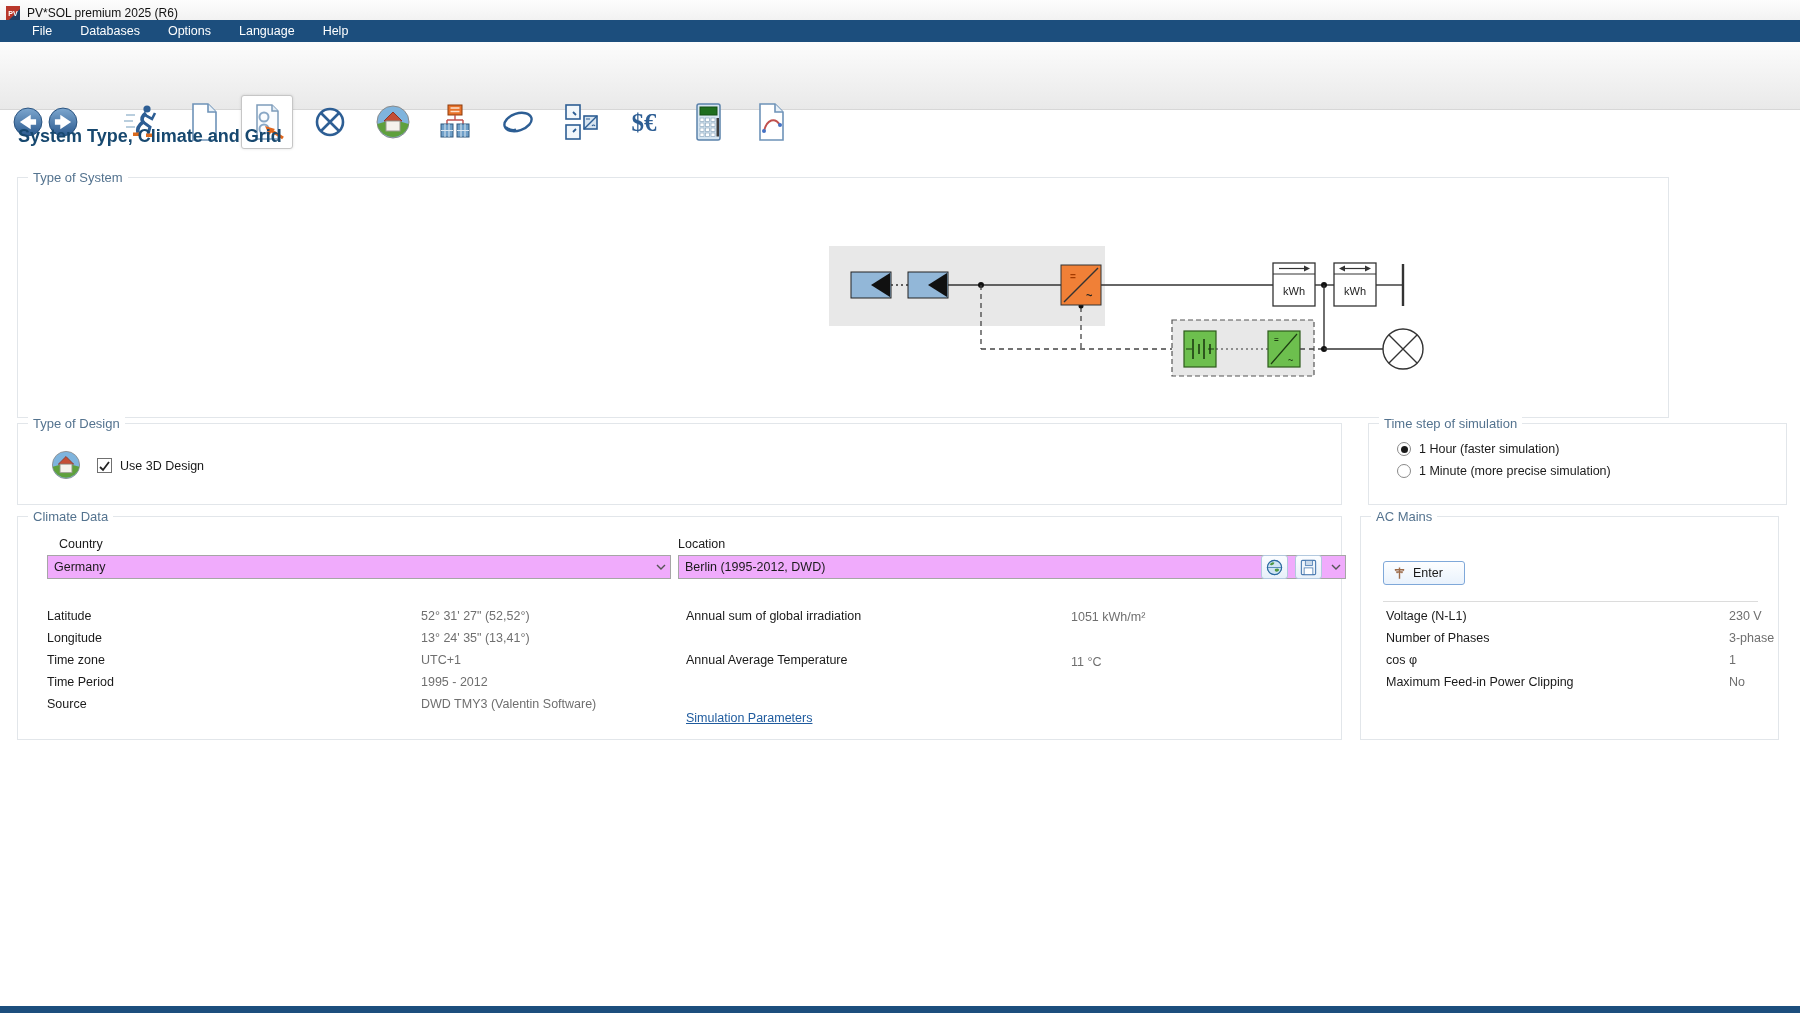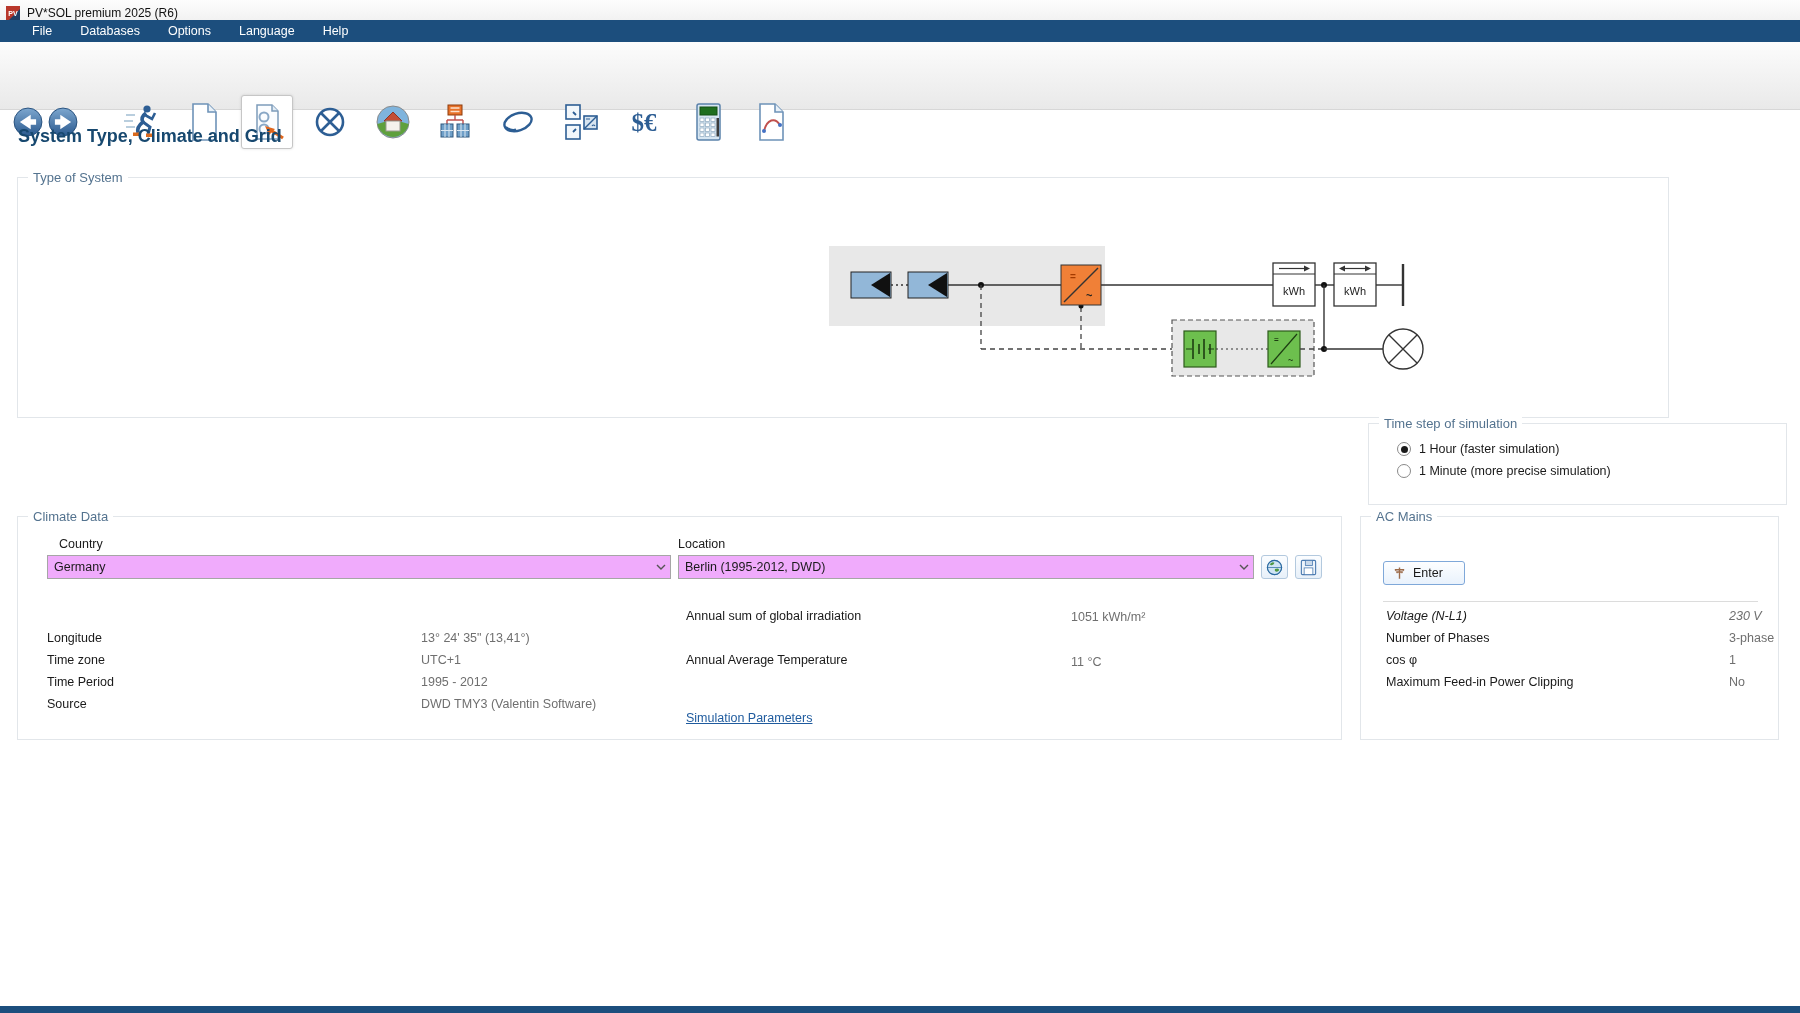--- a/index.html
+++ b/index.html
@@ -273,20 +273,35 @@
       <circle cx="501" cy="105" r="3" fill="#111"></circle>
       <line x1="501" y1="105" x2="560" y2="105" stroke="#333" stroke-width="1.4"></line>
 
       <g>
         <circle cx="580" cy="105" r="20" fill="#fff" stroke="#333" stroke-width="1.4"></circle>
         <path d="M566 91 L594 119 M594 91 L566 119" stroke="#333" stroke-width="1.4"></path>
       </g>
     </svg>
   </div>
 
+  <div class="fieldset" style="left:17px; top:423px; width:1325px; height:82px;">
+    <span class="legend">Type of Design</span>
+    <svg style="position:absolute; left:31px; top:24px;" width="34" height="34" viewBox="0 0 40 40">
+      <circle cx="20" cy="20" r="16" fill="#7fb4dd" stroke="#8a8a8a"></circle>
+      <path d="M4.3 22 A16 16 0 0 0 35.7 22 Q20 16 4.3 22 Z" fill="#5fa03c"></path>
+      <polygon points="11,19 20,10 29,19" fill="#c44e35" stroke="#8d3626" stroke-width="1"></polygon>
+      <rect x="13" y="19" width="14" height="10" fill="#f5f2ec" stroke="#9a9a90" stroke-width="1"></rect>
+    </svg>
+    <div class="checkbox" style="left:79px; top:34px;">
+      <svg width="13" height="13" viewBox="0 0 13 13">
+          <polyline points="2,7 5,10 11,2" fill="none" stroke="#222" stroke-width="1.8"></polyline>
+        </svg>
+    </div>
+    <span class="small-label" style="left:102px; top:35px;">Use 3D Design</span>
+  </div>
 
   <div class="fieldset" style="left:1368px; top:423px; width:419px; height:82px;">
     <span class="legend">Time step of simulation</span>
     <div class="radio-row" style="left:28px; top:18px;">
       <span class="radio checked"></span>
       <span class="radio-label">1 Hour (faster simulation)</span>
     </div>
     <div class="radio-row" style="left:28px; top:40px;">
       <span class="radio"></span>
       <span class="radio-label">1 Minute (more precise simulation)</span>
@@ -300,21 +315,21 @@
     <div class="combo" style="left:29px; top:38px; width:624px;">
       <span class="combo-text">Germany</span>
       <span class="combo-arrow">
         <svg width="10" height="6" viewBox="0 0 10 6">
             <polyline points="1,1 5,5 9,1" fill="none" stroke="#555" stroke-width="1.4"></polyline>
           </svg>
       </span>
     </div>
 
     <span class="small-label" style="left:660px; top:20px;">Location</span>
-    <div class="combo" style="left:660px; top:38px; width:576px;">
+    <div class="combo" style="left:660px; top:38px; width:668px;">
       <span class="combo-text">Berlin (1995-2012, DWD)</span>
       <span class="combo-arrow">
         <svg width="10" height="6" viewBox="0 0 10 6">
             <polyline points="1,1 5,5 9,1" fill="none" stroke="#555" stroke-width="1.4"></polyline>
           </svg>
       </span>
     </div>
 
     <div class="icon-btn" style="left:1243px; top:38px;">
       <svg width="19" height="19" viewBox="0 0 24 24">
@@ -324,20 +339,23 @@
       </svg>
     </div>
     <div class="icon-btn" style="left:1277px; top:38px;">
       <svg width="19" height="19" viewBox="0 0 24 24">
         <rect x="3" y="3" width="18" height="18" rx="1.5" fill="#eef4fb" stroke="#4a7ab0" stroke-width="1.4"></rect>
         <rect x="8" y="3" width="9" height="6.5" fill="#c9d9ea" stroke="#4a7ab0" stroke-width="1"></rect>
         <rect x="6.5" y="12.5" width="11" height="8.5" fill="#fff" stroke="#4a7ab0" stroke-width="1"></rect>
       </svg>
     </div>
 
+    <div class="detail-row" style="left:29px; top:88px; width:600px;">
+      <span class="lbl">Latitude</span><span class="val">52° 31' 27" (52,52°)</span>
+    </div>
     <div class="detail-row" style="left:29px; top:110px; width:600px;">
       <span class="lbl">Longitude</span><span class="val">13° 24' 35" (13,41°)</span>
     </div>
     <div class="detail-row" style="left:29px; top:132px; width:600px;">
       <span class="lbl">Time zone</span><span class="val">UTC+1</span>
     </div>
     <div class="detail-row" style="left:29px; top:154px; width:600px;">
       <span class="lbl">Time Period</span><span class="val">1995 - 2012</span>
     </div>
     <div class="detail-row" style="left:29px; top:176px; width:600px;">
@@ -355,21 +373,21 @@
     <span class="legend">AC Mains</span>
     <div id="enter-btn" style="left:22px; top:44px;">
       <svg width="15" height="16" viewBox="0 0 16 16">
         <path d="M8 2 V14 M3 4.5 H13 M4.5 7 H11.5" stroke="#9c6b4a" stroke-width="1.5" fill="none"></path>
         <path d="M4 4.5 V6 M12 4.5 V6 M5.5 7 V8.3 M10.5 7 V8.3" stroke="#9c6b4a" stroke-width="1"></path>
       </svg>
       <span>Enter</span>
     </div>
     <div id="ac-divider"></div>
 
-    <div class="detail-row" style="left:25px; top:88px; width:380px;font-style:italic;">
+    <div class="detail-row" style="left:25px; top:88px; width:380px;">
       <span class="lbl">Voltage (N-L1)</span><span class="val" style="left:343px">230 V</span>
     </div>
     <div class="detail-row" style="left:25px; top:110px; width:380px;">
       <span class="lbl">Number of Phases</span><span class="val" style="left:343px">3-phase</span>
     </div>
     <div class="detail-row" style="left:25px; top:132px; width:380px;">
       <span class="lbl">cos φ</span><span class="val" style="left:343px">1</span>
     </div>
     <div class="detail-row" style="left:25px; top:154px; width:380px;">
       <span class="lbl">Maximum Feed-in Power Clipping</span><span class="val" style="left:343px">No</span>

